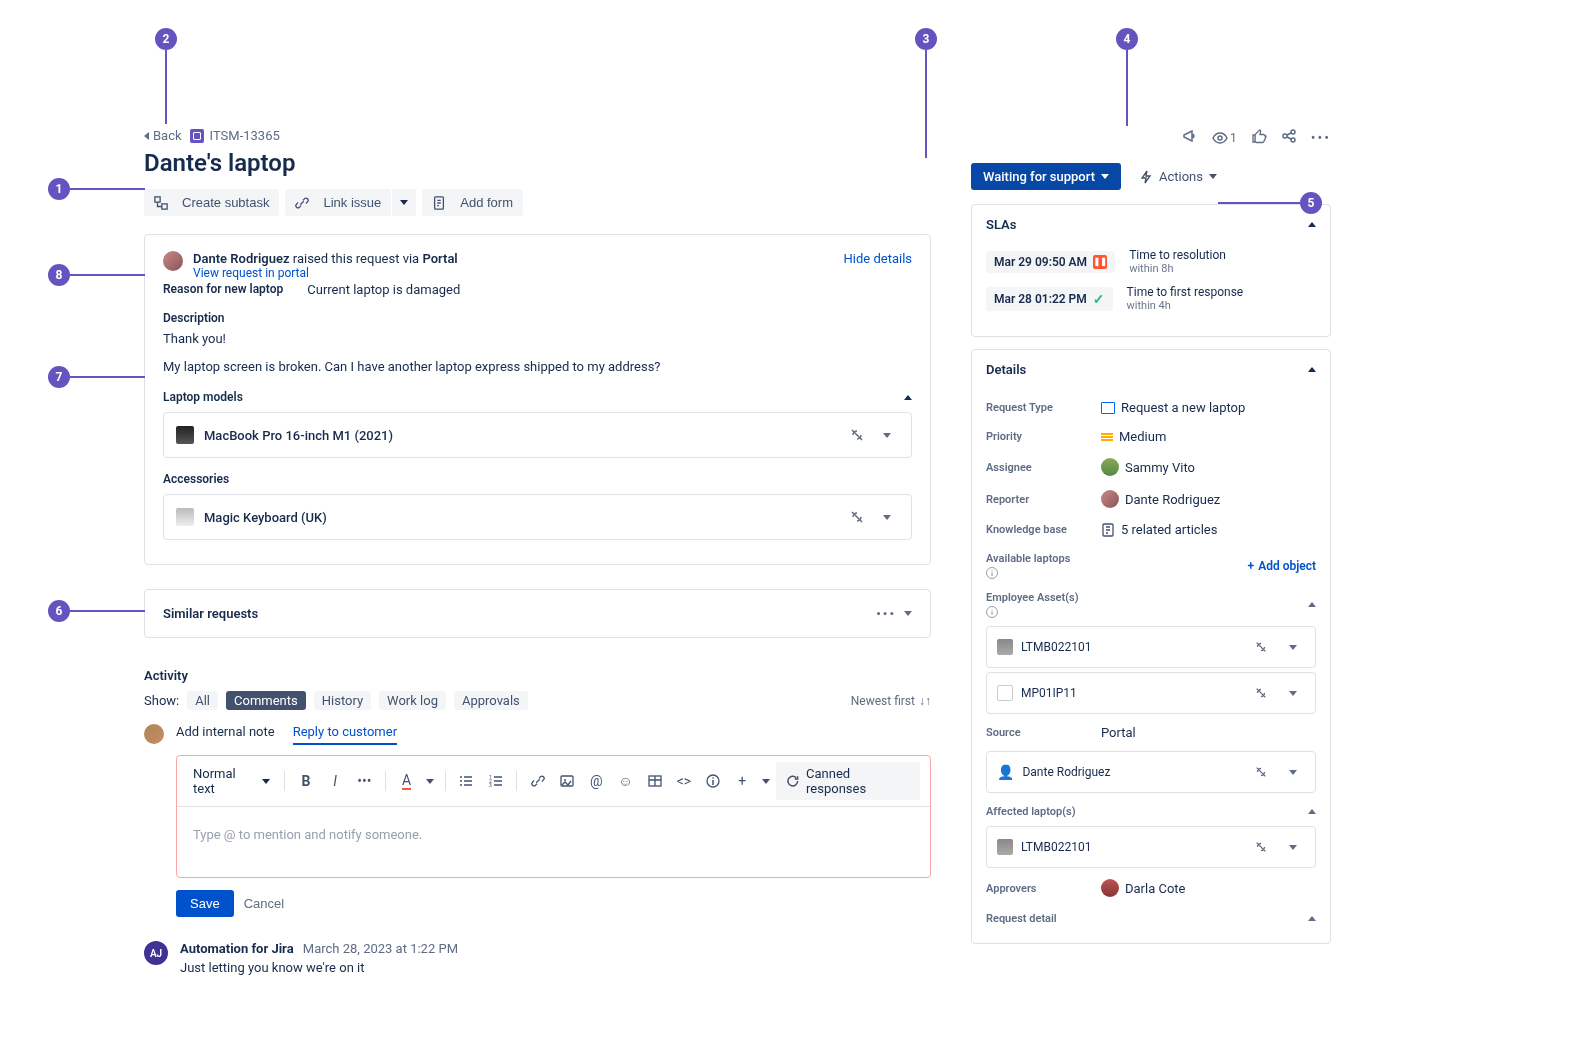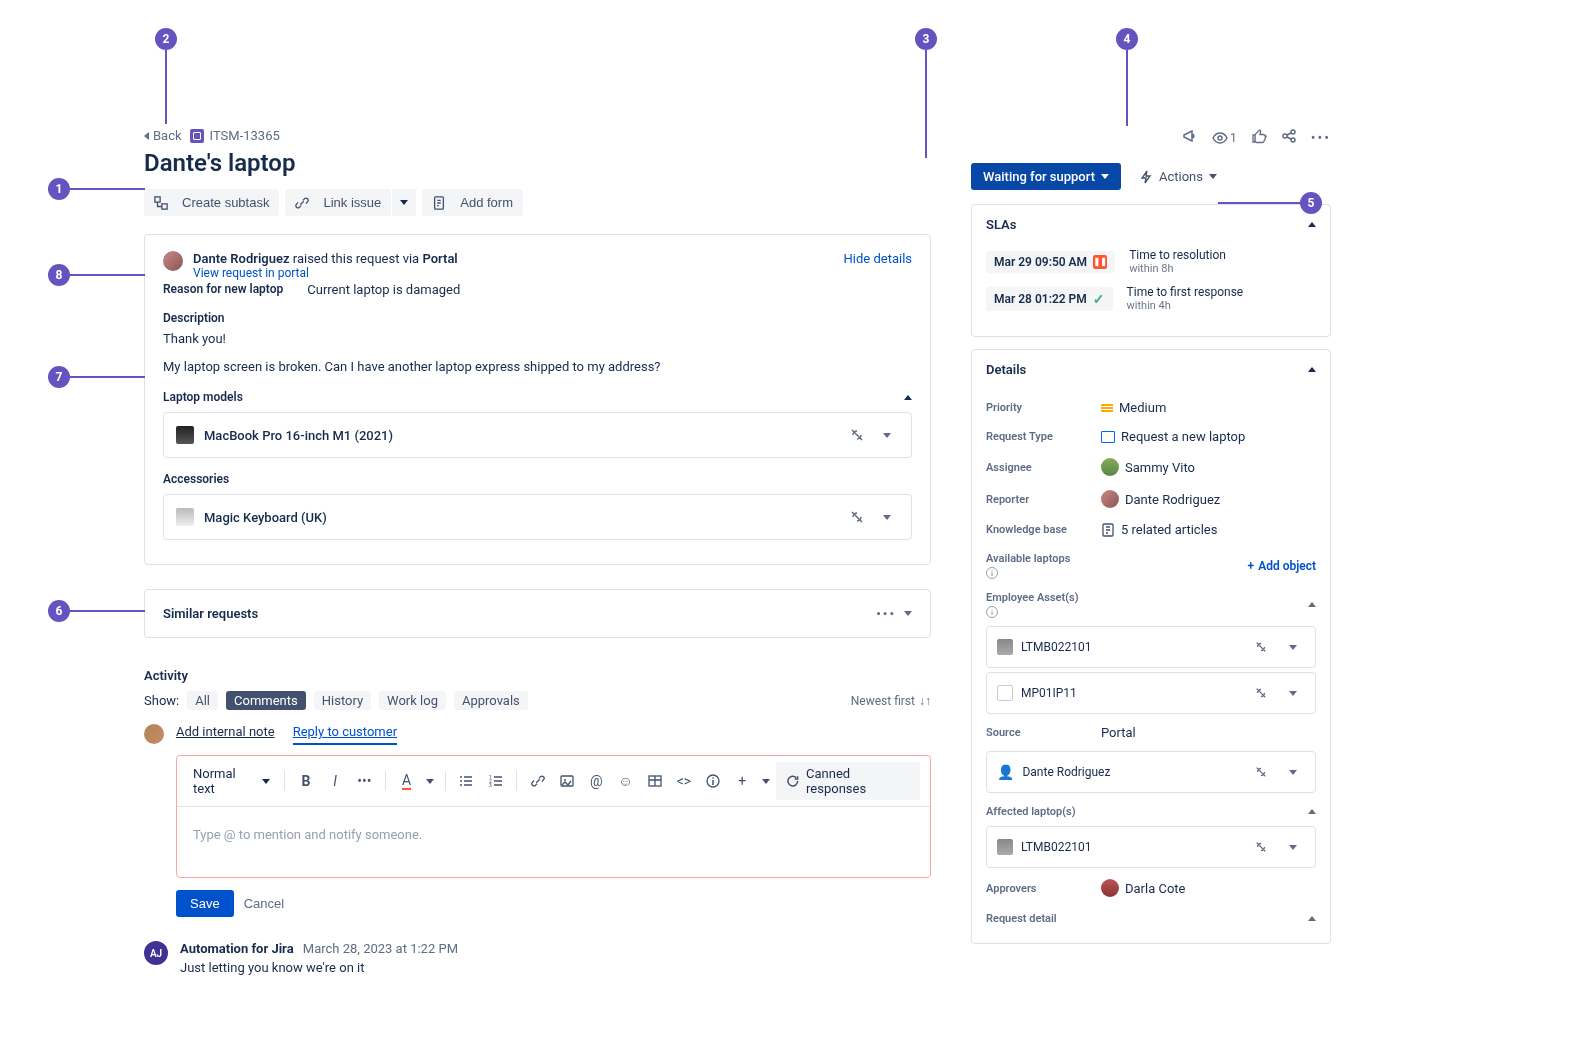--- a/index.html
+++ b/index.html
@@ -118,21 +118,21 @@
 
 .act-title { font-size: 13px; font-weight: 600; margin-bottom: 8px; }
 .tabs-row { display: flex; align-items: center; gap: 8px; margin-bottom: 14px; }
 .tabs-row .lbl { font-size: 13px; }
 .tab-btn { padding: 2px 8px; border-radius: 3px; font-size: 13px; cursor: pointer; background: #F4F5F7; color: #42526E; }
 .tab-btn.active { background: #42526E; color: #fff; }
 .sort-right { margin-left: auto; font-size: 12px; color: #5E6C84; cursor: pointer; display: flex; align-items: center; gap: 4px; }
 
 .comment-area { display: flex; gap: 12px; }
 .comment-tabs { display: flex; gap: 18px; margin-bottom: 10px; font-size: 13px; }
-.comment-tab { cursor: pointer; padding-bottom: 4px; text-decoration: underline; }
+.comment-tab { cursor: pointer; padding-bottom: 4px; }
 .comment-tab.active { color: #0052CC; border-bottom: 2px solid #0052CC; }
 
 .editor-box {
   border: 1px solid #fca5a5;
   border-radius: 4px;
 }
 .editor-toolbar {
   display: flex;
   align-items: center;
   gap: 4px;
@@ -542,38 +542,38 @@
       </div>
     </div>
 
     <div class="side-panel">
       <div class="panel-head">
         <span>Details</span>
         <span class="chev-up"></span>
       </div>
       <div class="panel-body">
         <div class="det-row">
+          <span class="det-label">Request Type</span>
+          <span class="det-val">
+            <span style="width:14px;height:12px;border:1px solid #0065FF;border-radius:1px;display:inline-block"></span>
+            <span>Request a new laptop</span>
+          </span>
+        </div>
+        <div class="det-row">
           <span class="det-label">Priority</span>
           <span class="det-val">
             <span class="priority-box">
                 <span style="display:block;width:12px;height:2px;background:#FFAB00"></span>
                 <span style="display:block;width:12px;height:2px;background:#FFAB00"></span>
                 <span style="display:block;width:12px;height:2px;background:#FFAB00"></span>
               </span>
             <span>Medium</span>
           </span>
         </div>
         <div class="det-row">
-          <span class="det-label">Request Type</span>
-          <span class="det-val">
-            <span style="width:14px;height:12px;border:1px solid #0065FF;border-radius:1px;display:inline-block"></span>
-            <span>Request a new laptop</span>
-          </span>
-        </div>
-        <div class="det-row">
           <span class="det-label">Assignee</span>
           <span class="det-val">
             <span class="avatar-sm" style="width:18px;height:18px;background:linear-gradient(#8a5,#584)"></span>
             <span>Sammy Vito</span>
           </span>
         </div>
         <div class="det-row">
           <span class="det-label">Reporter</span>
           <span class="det-val">
             <span class="avatar-sm avatar-dr" style="width:18px;height:18px"></span>

